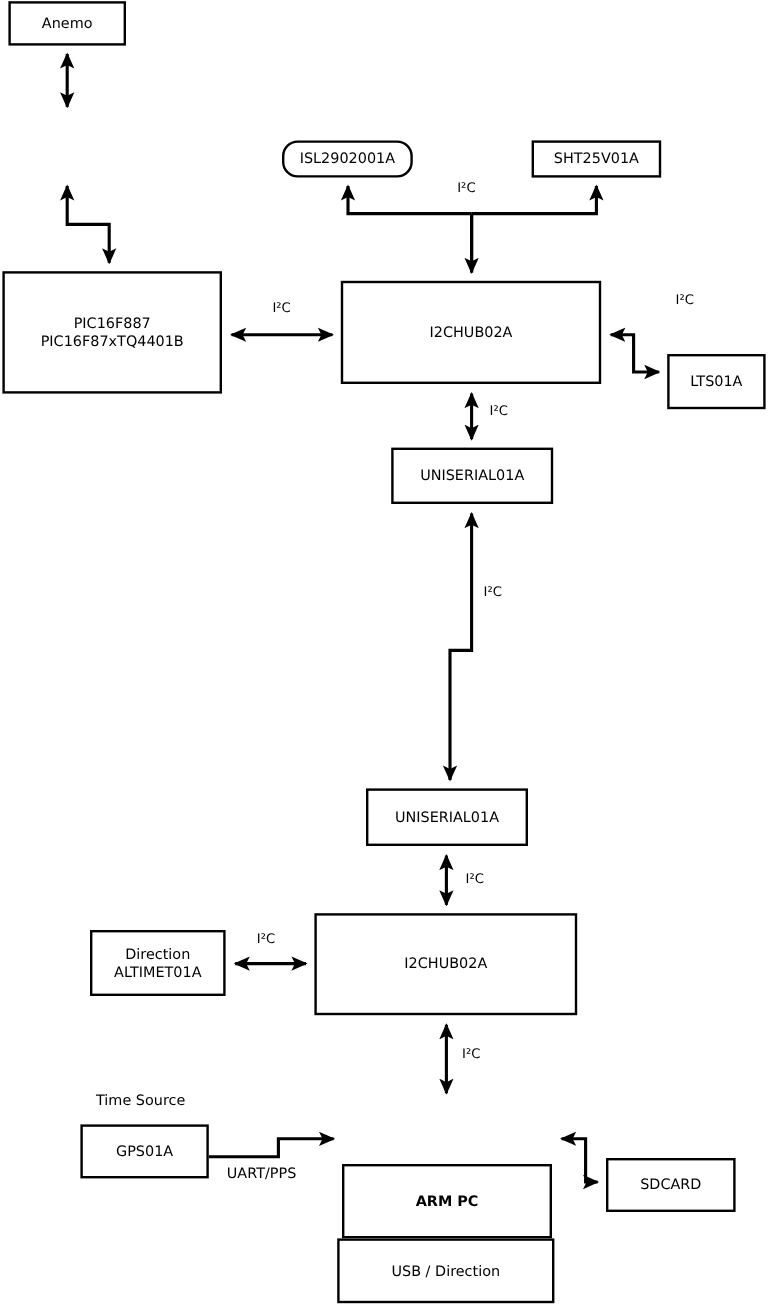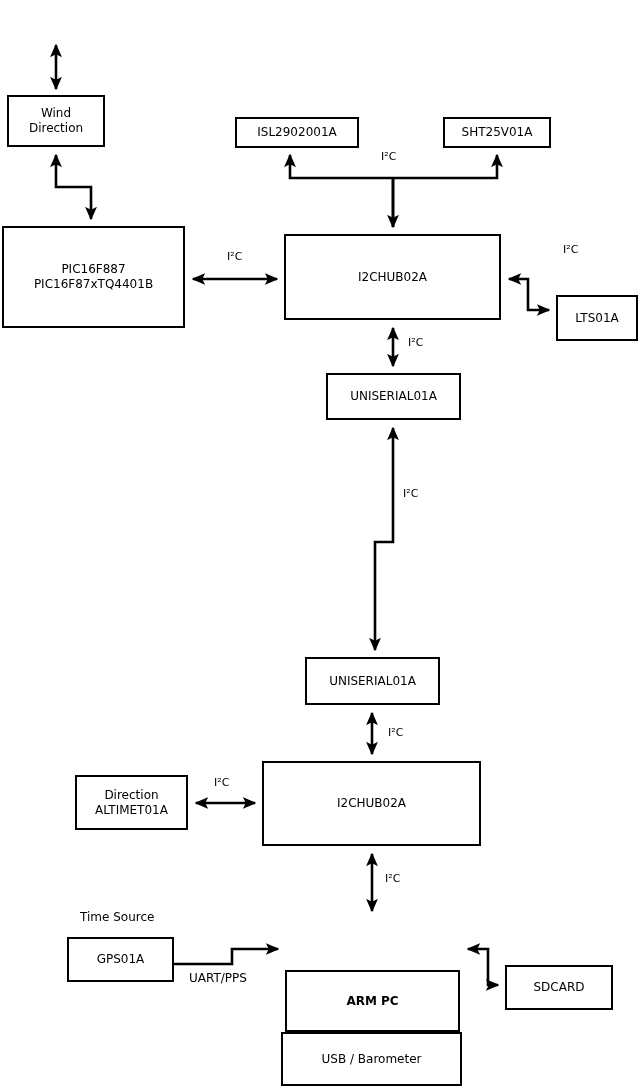--- a/index.html
+++ b/index.html
@@ -98,32 +98,31 @@
       <line x1="372" y1="854" x2="372" y2="911" marker-start="url(#arrow)" marker-end="url(#arrow)"></line>
 
       <path d="M 174 964 L 232 964 L 232 949 L 278 949" marker-end="url(#arrow)"></path>
 
       <path d="M 468 949 L 488 949 L 488 985 L 498 985" marker-start="url(#arrow)" marker-end="url(#arrow)"></path>
 
       <line x1="372" y1="988" x2="372" y2="1025" marker-start="url(#arrow)" marker-end="url(#arrow)"></line>
     </g>
   </svg>
 
+  <div class="node-box" style="left:7px; top:1px; width:98px; height:37px;">
+    <span class="node-label">Anemo</span>
+  </div>
 
-  <div class="node-box" style="left:7px; top:95px; width:98px; height:52px;">
-    <span class="node-label">Wind
-Direction</span>
-  </div>
 
   <div class="node-box" style="left:2px; top:226px; width:183px; height:102px;">
     <span class="node-label">PIC16F887
 PIC16F87xTQ4401B</span>
   </div>
 
-  <div class="node-box" style="left:235px; top:117px; width:124px; height:31px;">
+  <div class="node-box" style="left:235px; top:117px; width:109px; height:31px;border-radius:13px;">
     <span class="node-label">ISL2902001A</span>
   </div>
 
   <div class="node-box" style="left:443px; top:117px; width:108px; height:31px;">
     <span class="node-label">SHT25V01A</span>
   </div>
 
   <div class="node-box" style="left:284px; top:234px; width:217px; height:86px;">
     <span class="node-label">I2CHUB02A</span>
   </div>
@@ -155,21 +154,21 @@
 
   <div class="node-box" style="left:67px; top:937px; width:107px; height:45px;">
     <span class="node-label">GPS01A</span>
   </div>
 
   <div class="node-box" style="left:505px; top:965px; width:108px; height:45px;">
     <span class="node-label">SDCARD</span>
   </div>
 
   <div class="node-box" style="left:281px; top:1032px; width:181px; height:54px;">
-    <span class="node-label">USB / Barometer</span>
+    <span class="node-label">USB / Direction</span>
   </div>
 
   <div class="edge-label" style="left:381px; top:150px;">I²C</div>
 
   <div class="edge-label" style="left:227px; top:250px;">I²C</div>
 
   <div class="edge-label" style="left:563px; top:243px;">I²C</div>
 
   <div class="edge-label" style="left:408px; top:336px;">I²C</div>
 

